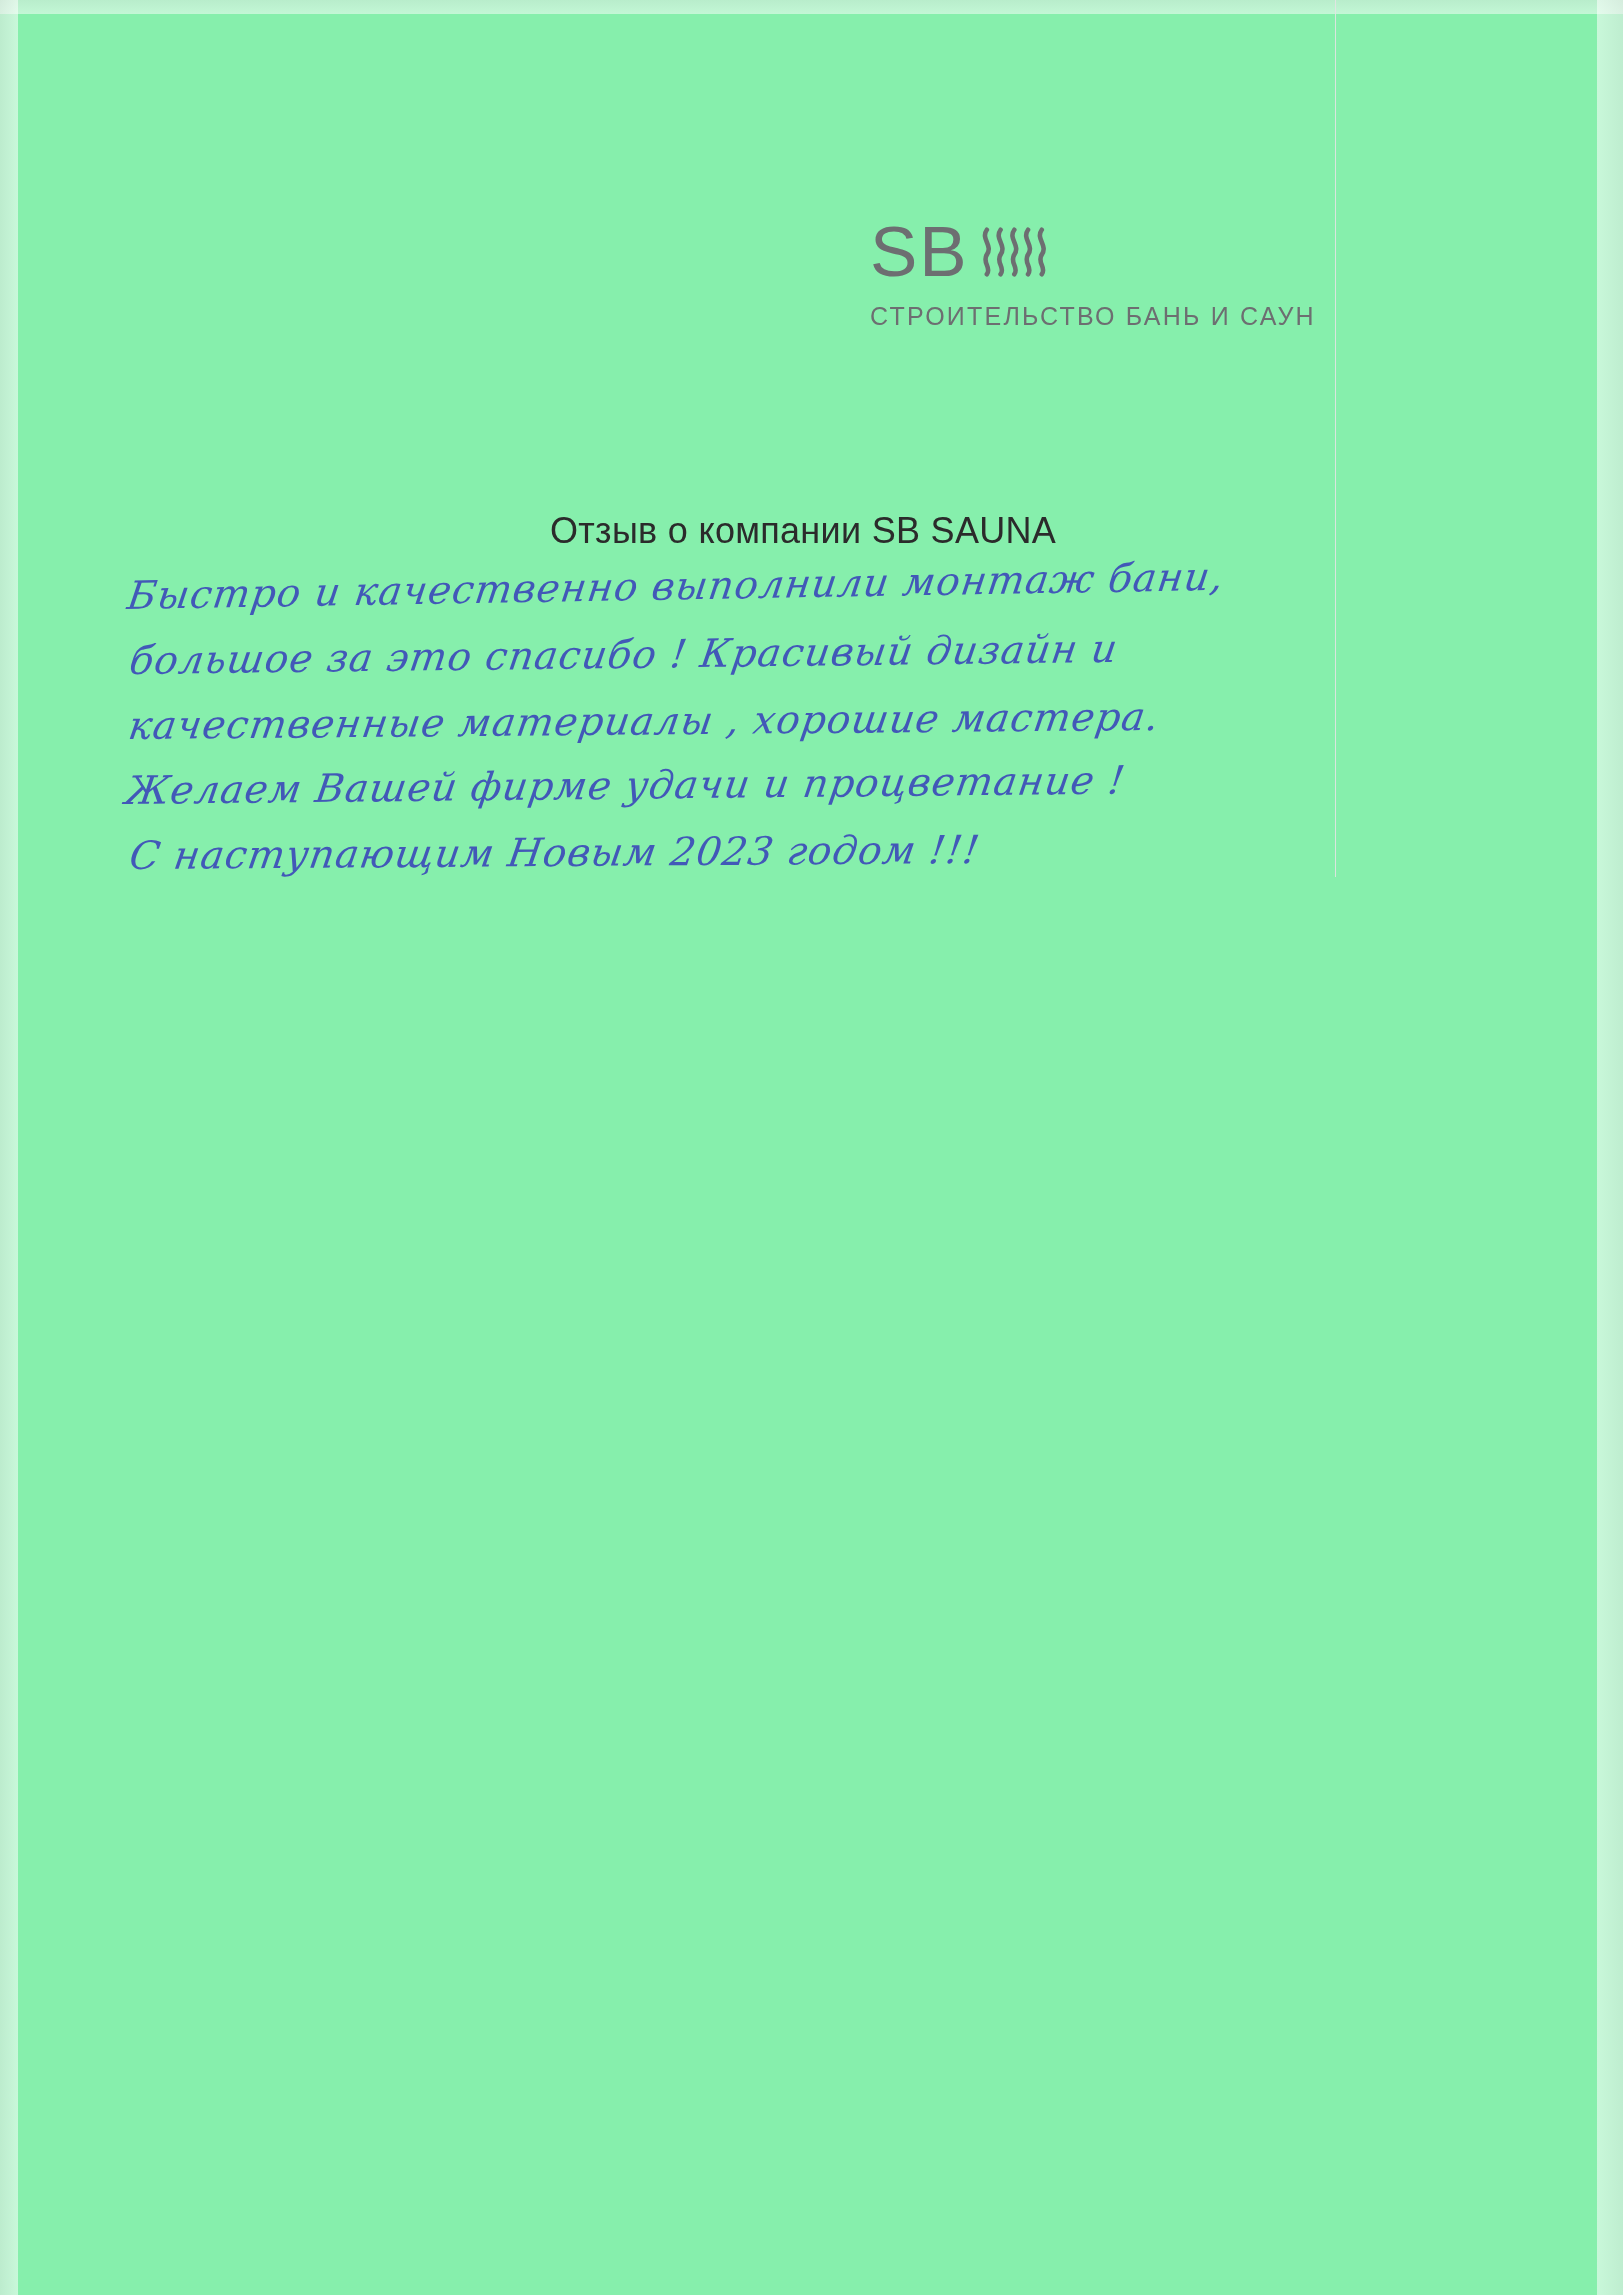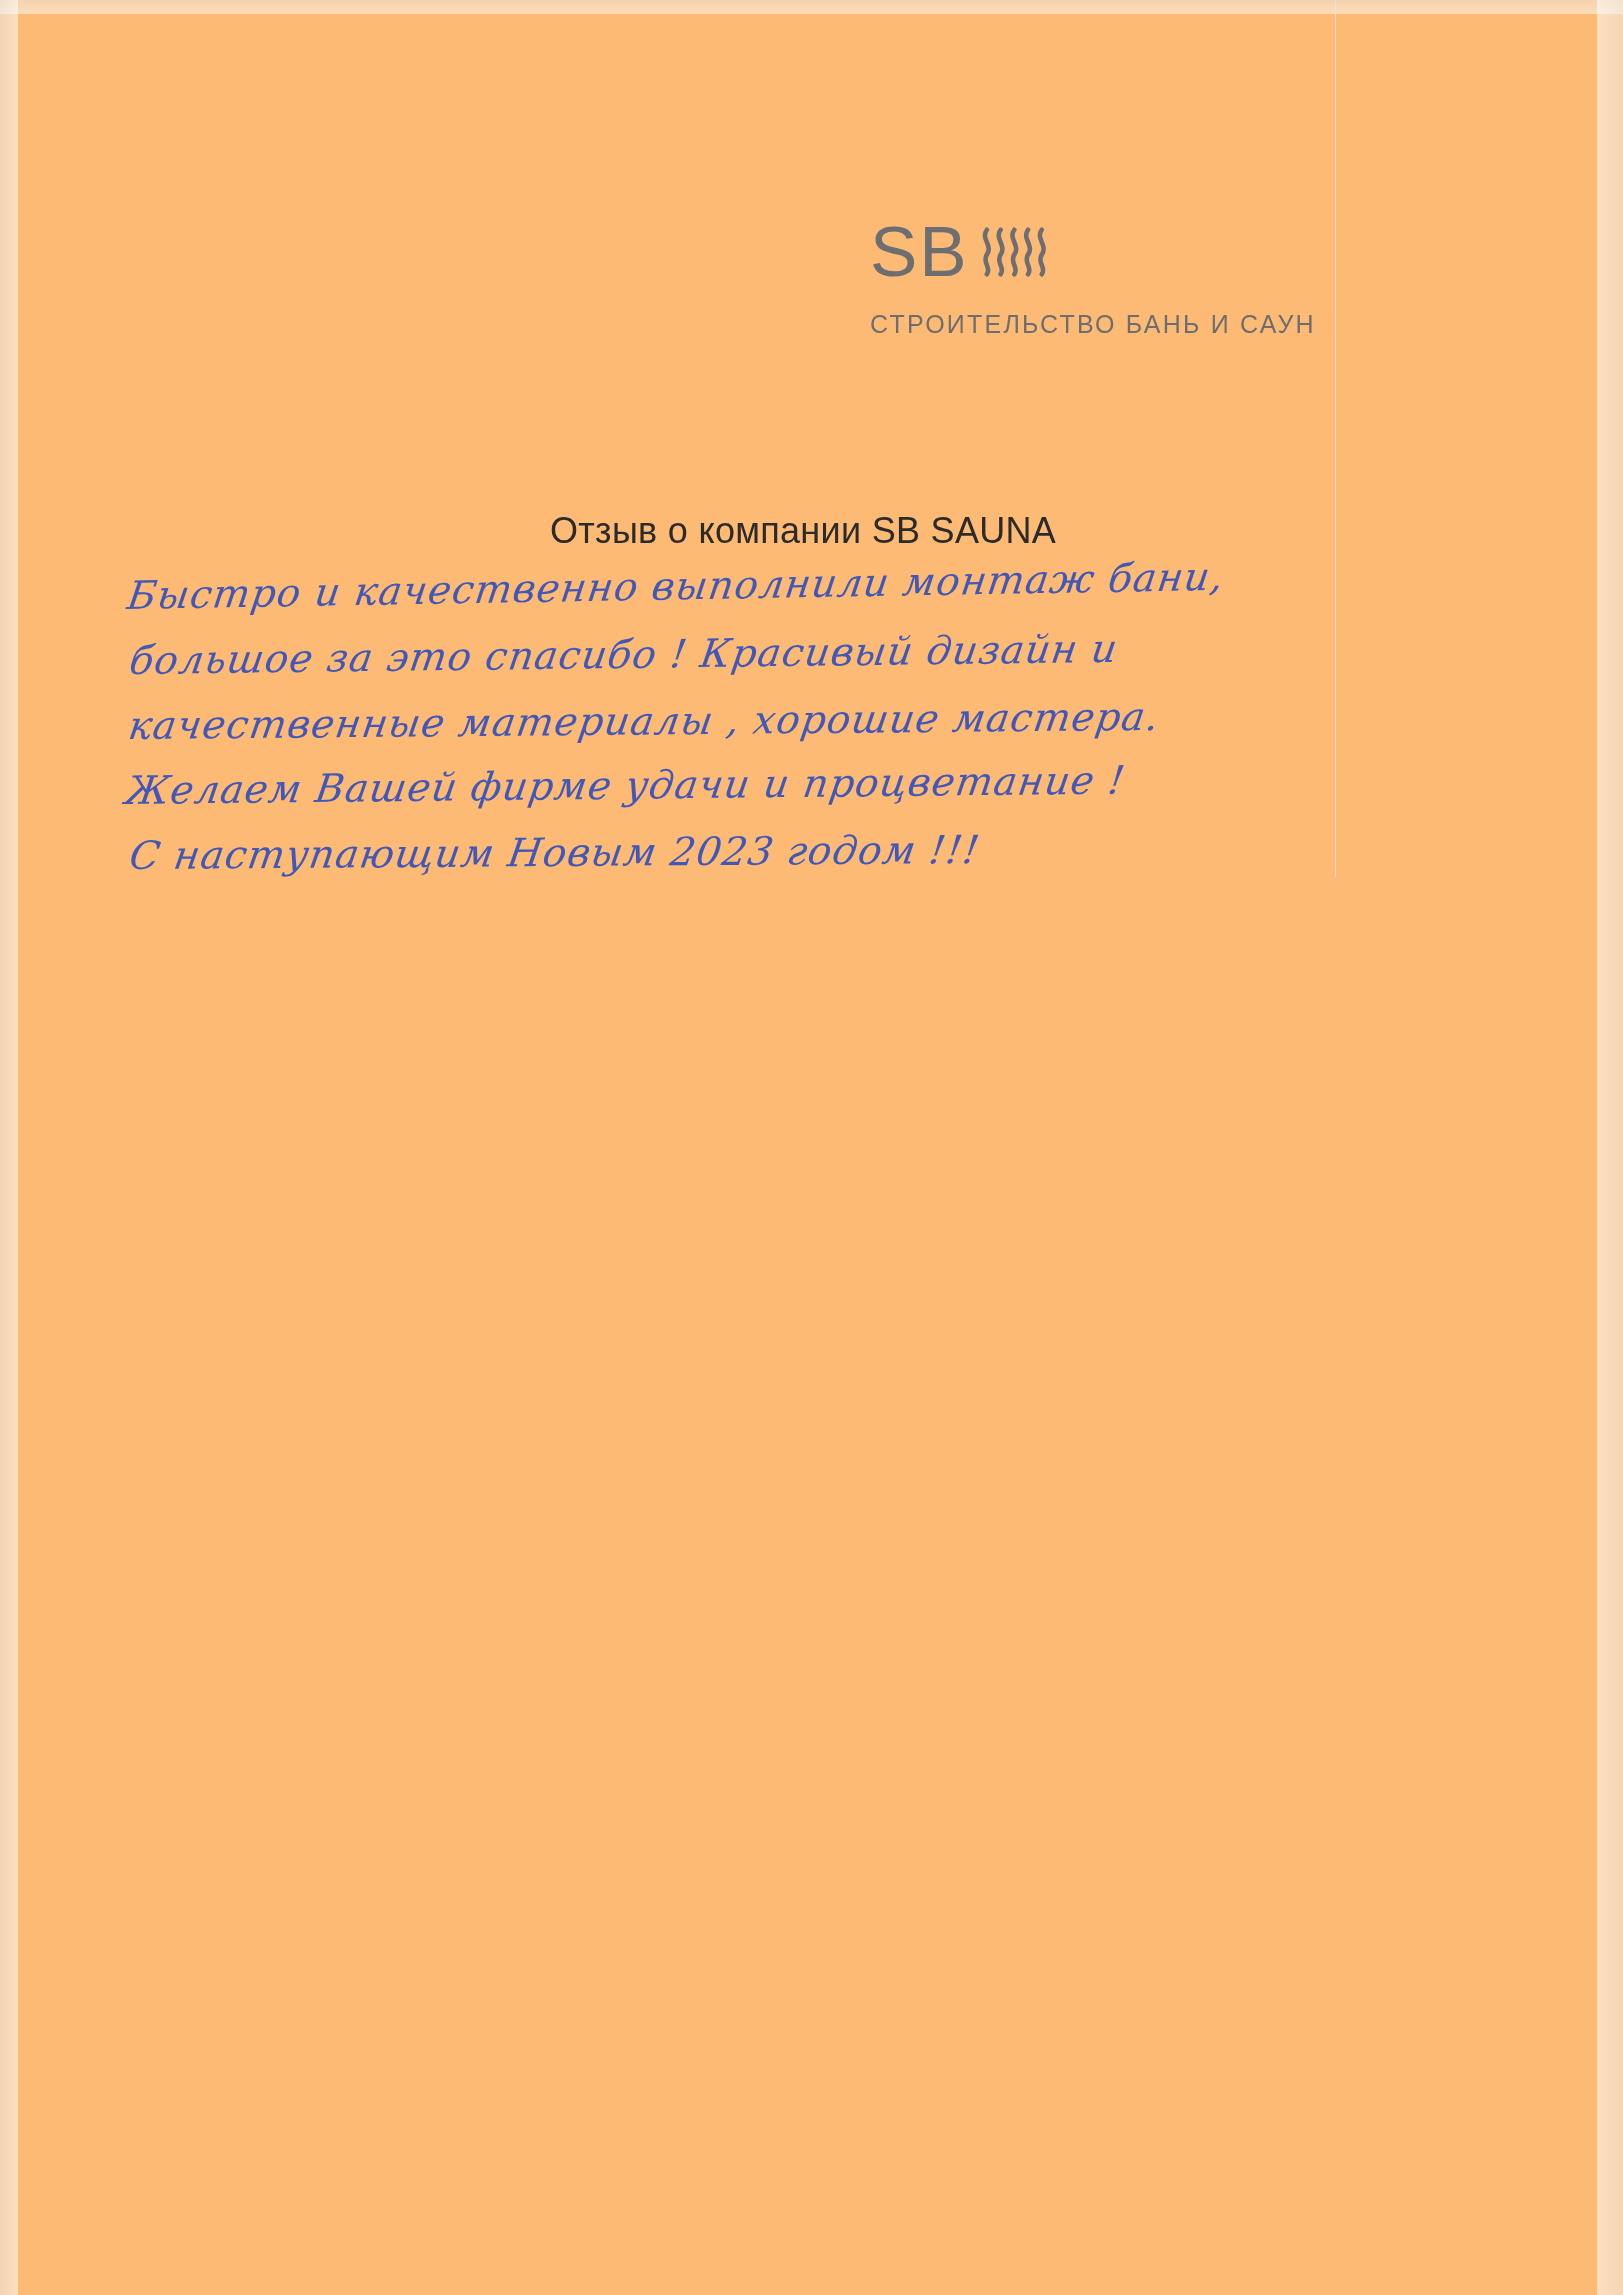--- a/index.html
+++ b/index.html
@@ -12,21 +12,21 @@
     height: 2295px;
     position: relative;
     font-family: "Liberation Sans", sans-serif;
     overflow: hidden;
   }
 
   
   .page {
     position: absolute;
     inset: 0;
-    background: #fdba74;
+    background: #86efac;
   }
   .page-edge-left {
     position: absolute;
     left: 0; top: 0;
     width: 18.3px; height: 100%;
     background: linear-gradient(to right, #e9e9e9, #ffffff);
     opacity: 0.55;
   }
   .page-edge-top {
     position: absolute;
@@ -76,21 +76,21 @@
   .logo-sauna { color: #6d6e71; }
   .logo-waves {
     display: inline-block;
     width: 68px;
     height: 50px;
     margin: 0 6.5px;
     position: relative;
   }
   .logo-waves svg { display: block; }
   .logo-sub {
-    margin-top: 23px;
+    margin-top: 15px;
     color: #6d6e71;
     font-size: 25px;
     letter-spacing: 2.2px;
     white-space: nowrap;
     font-family: "Liberation Sans", sans-serif;
   }
 
   
   .review-title {
     position: absolute;

